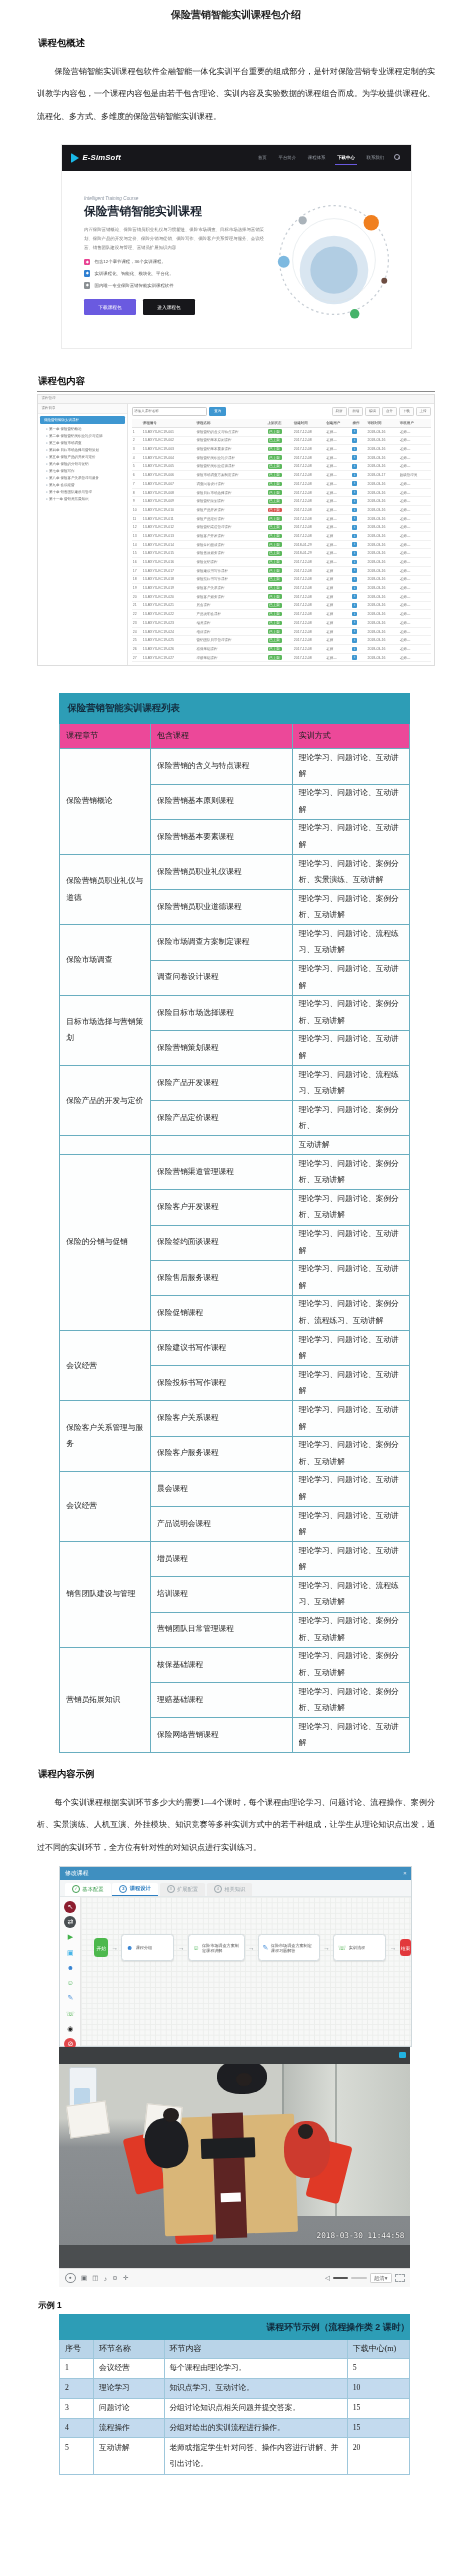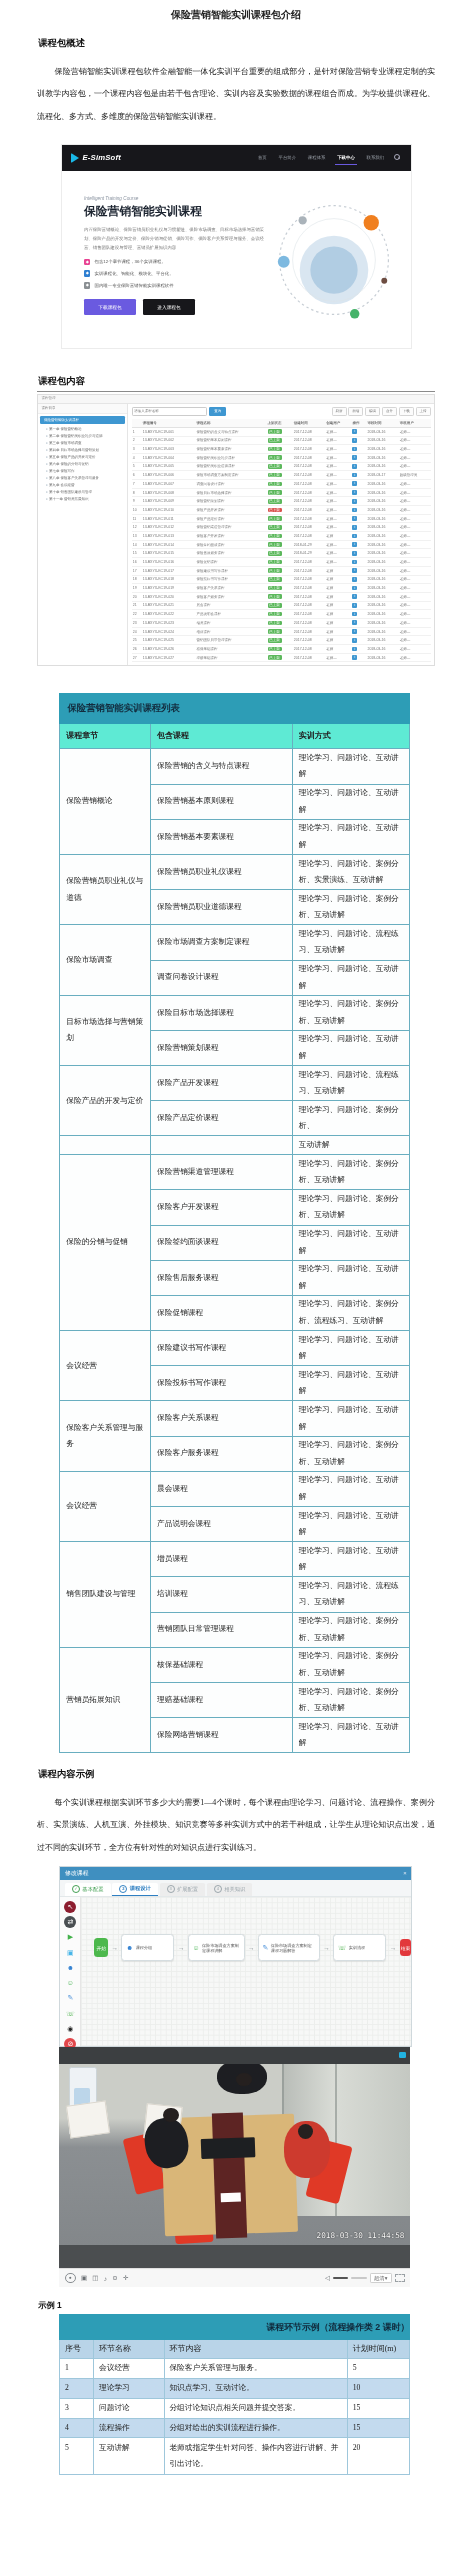--- a/index.html
+++ b/index.html
@@ -59,21 +59,21 @@
   .mini-table td{border-bottom:0.6px solid #f1f1f1;padding:1.5px 1.2px;color:#777;white-space:nowrap;}
   .link-cell{color:#3e97d1;cursor:pointer;}
   .badge{display:inline-block;color:#fff;border-radius:1.2px;padding:0.3px 1.8px;font-size:3.5px;}
   .badge-on{background:#5cb85c;}
   .badge-off{background:#d9534f;}
   .op-ico{display:inline-block;width:4.7px;height:4.7px;background:#3e97d1;border-radius:0.9px;color:#fff;font-size:3.5px;line-height:4.7px;text-align:center;cursor:pointer;}
 
   
   .tbl{margin:27px 0 0 22.4px;width:351px;border-collapse:collapse;font-size:7.7px;color:#222;}
   .tbl .title-cell{background:#2d9db6;color:#132c3e;font-family:"Liberation Sans",sans-serif;font-weight:bold;font-size:9.4px;text-align:left;padding:5.9px 7px;border:0.6px solid #2d9db6;}
-  .tbl .head-cell{background:#5eead4;font-weight:bold;text-align:left;padding:4.1px 5.9px;border:0.6px solid #69aec0;font-size:8px;color:#222;}
+  .tbl .head-cell{background:#ec4899;font-weight:normal;text-align:left;padding:4.1px 5.9px;border:0.6px solid #69aec0;font-size:8px;color:#222;}
   .tbl td{border:0.6px solid #69aec0;padding:0.6px 5.9px;line-height:16.5px;vertical-align:middle;background:#fdfefe;}
   .tbl td.chap{width:78px;}
   .tbl td.course{width:129px;}
 
   
   .flow{margin:7px 0 0 22.4px;width:351px;border:0.6px solid #cfd8dc;font-family:"Liberation Sans",sans-serif;background:#fff;}
   .flow-title{height:13px;line-height:13px;background:#3f8fc0;color:#fff;font-size:5.9px;padding:0 4.7px;display:flex;}
   .flow-close{margin-left:auto;cursor:pointer;color:#dce9f3;}
   .flow-tabs{display:flex;gap:1.8px;padding:2.4px 4.7px 0 4.7px;background:#f4f6f7;border-bottom:0.6px solid #e3e8ea;}
   .ftab{font-size:5.3px;padding:2.4px 7px;color:#9aa5ab;background:#ededed;border-radius:1.8px 1.8px 0 0;cursor:pointer;display:flex;align-items:center;gap:2.4px;}
@@ -819,26 +819,26 @@
   <div class="h3">示例 1</div>
   <table class="tbl2">
       <tbody>
         <tr>
           <td class="title-cell" colspan="4">课程环节示例（流程操作类 2 课时）</td>
         </tr>
         <tr>
           <th>序号</th>
           <th>环节名称</th>
           <th>环节内容</th>
-          <th>计划时间(m)</th>
+          <th>下载中心(m)</th>
         </tr>
         <tr>
           <td class="c-idx">1</td>
           <td class="c-name">会议经营</td>
-          <td>保险客户关系管理与服务。</td>
+          <td>每个课程由理论学习。</td>
           <td class="c-time">5</td>
         </tr>
         <tr class="alt">
           <td class="c-idx">2</td>
           <td class="c-name">理论学习</td>
           <td>知识点学习、互动讨论。</td>
           <td class="c-time">10</td>
         </tr>
         <tr>
           <td class="c-idx">3</td>

